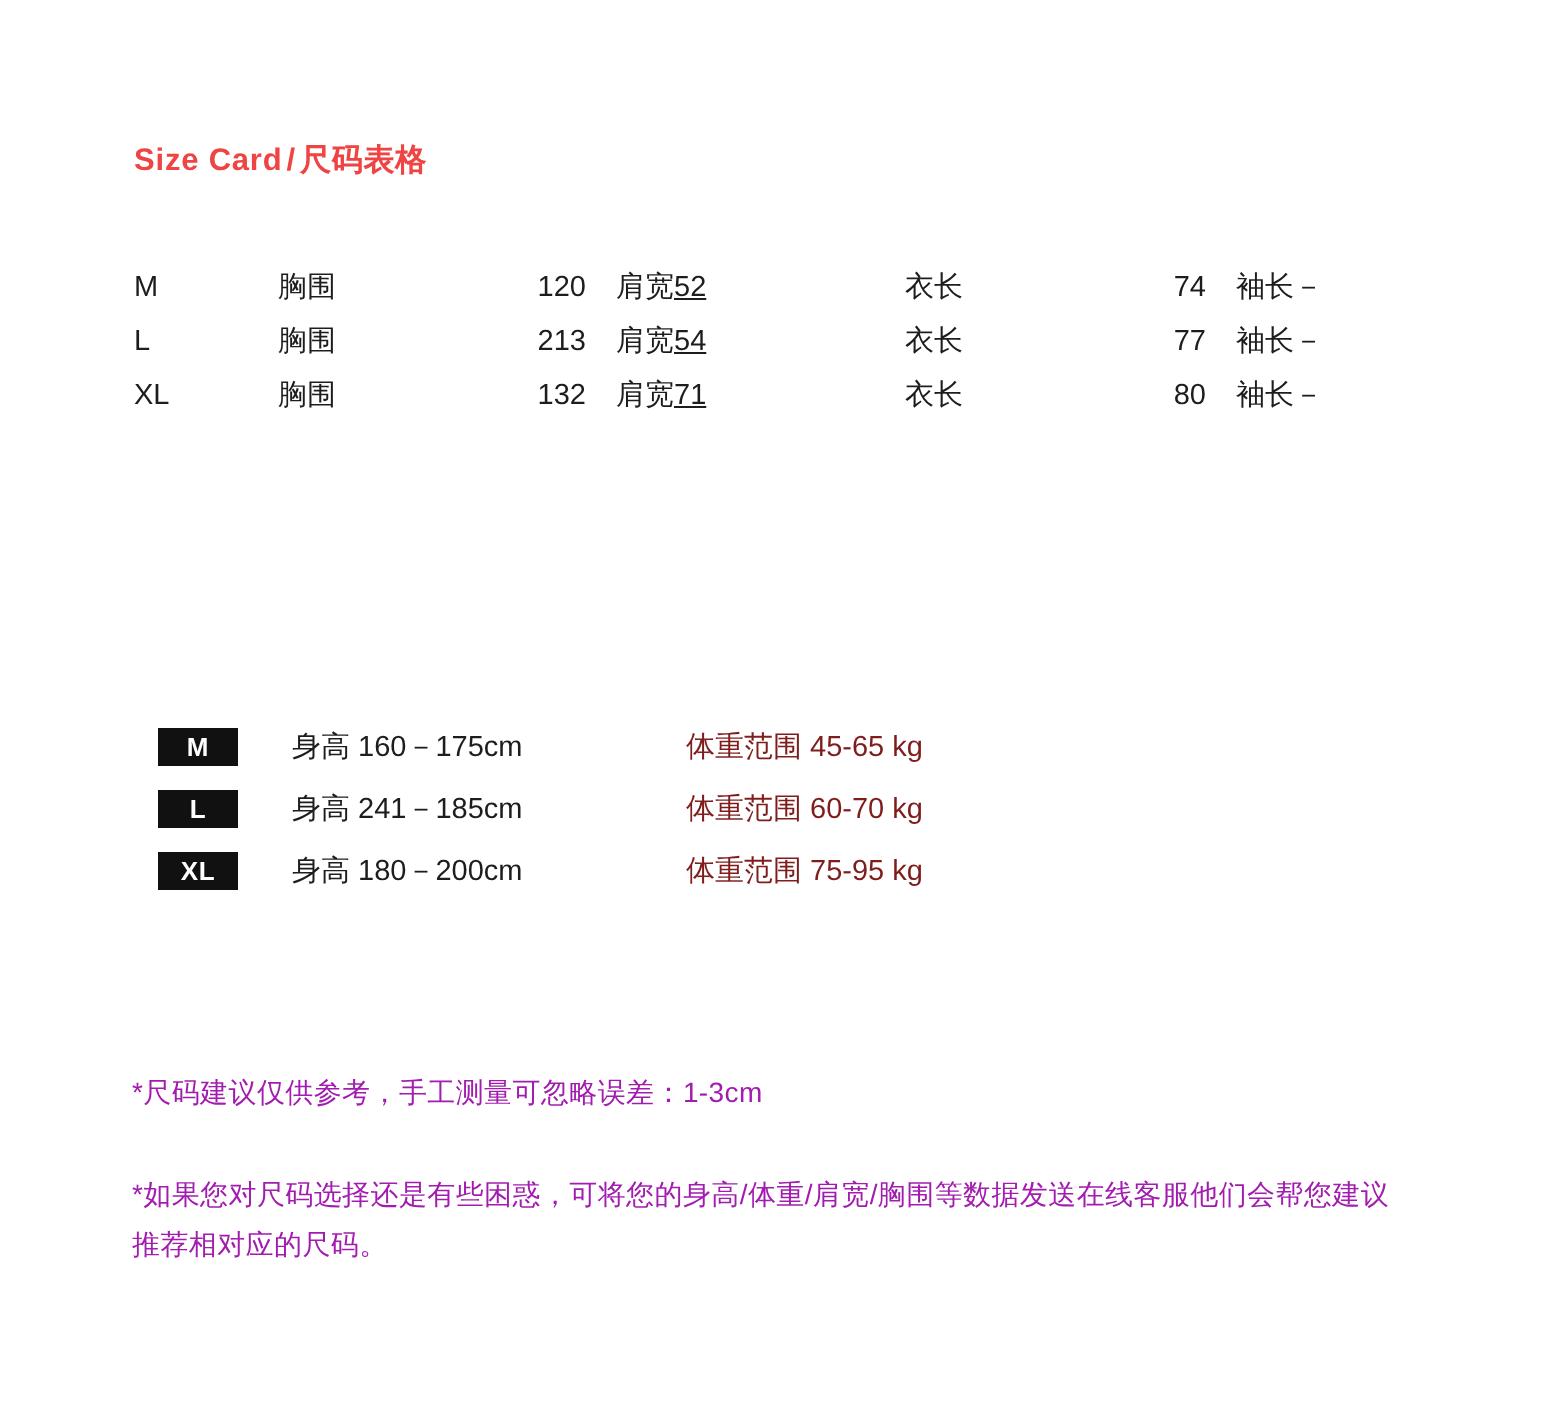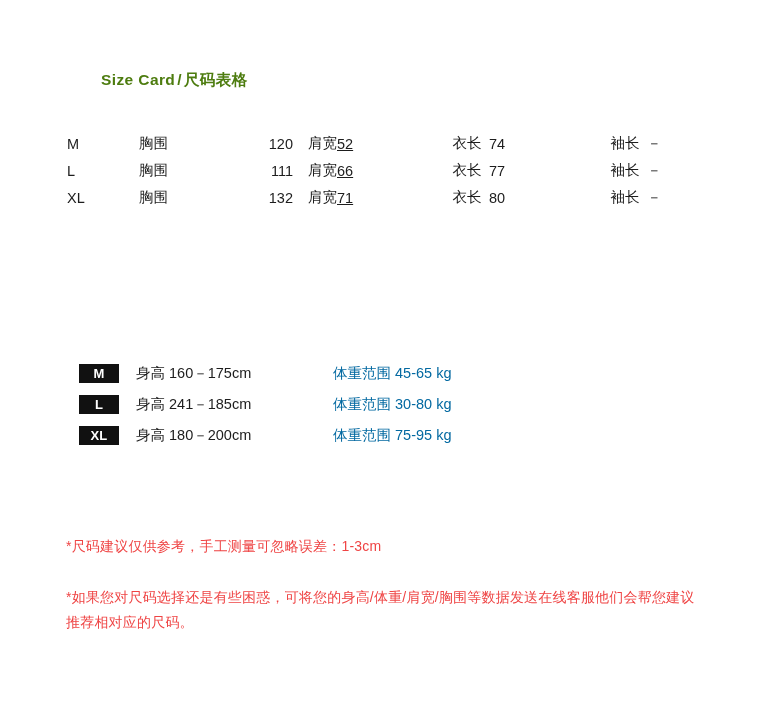--- a/index.html
+++ b/index.html
@@ -21,23 +21,22 @@
     width: 780px;
     height: 702px;
   }
 
   
   .section-title {
     position: absolute;
     font-size: 15.5px;
     font-weight: bold;
     letter-spacing: 0.4px;
-    color: #4d7c0f;
+    color: #ef4444;
     white-space: nowrap;
-    margin-left: 34px;
   }
   .section-title .sep {
     font-weight: bold;
     padding: 0 2px;
   }
 
   #size-card-title { left: 67px; top: 70px; }
   #size-ref-title  { left: 67px; top: 294px; }
 
   
@@ -55,22 +54,22 @@
     height: 27px;
     vertical-align: middle;
     white-space: nowrap;
   }
   .col-size   { width: 72px; text-align: left; padding-left: 14px; }
   .col-label  { width: 48px; text-align: left; }
   .col-value  { width: 106px; text-align: right; padding-left: 9px; }
   .col-label2 { width: 44px; text-align: right; }
   .col-value2 { width: 108px; text-align: left; padding-left: 9px; text-decoration: underline; }
   .col-label3 { width: 44px; text-align: center; }
-  .col-value3 { width: 114px; text-align: left; padding-left: 9px; }
-  .col-label4 { width: 44px; text-align: center; }
+  .col-value3 { width: 114px; text-align: right; padding-left: 9px; }
+  .col-label4 { width: 44px; text-align: right; }
   .col-value4 { text-align: left; padding-left: 9px; }
 
   
   .ref-list {
     position: absolute;
     left: 79px;
     top: 358px;
     width: 620px;
   }
   .ref-row {
@@ -86,37 +85,37 @@
     height: 19px;
     padding: 0 5px;
     background: #111111;
     color: #ffffff;
     font-size: 13px;
     font-weight: bold;
     letter-spacing: 0.3px;
     line-height: 1;
   }
   .ref-height {
-    margin-left: 17px;
+    margin-left: 27px;
     width: 197px;
     font-size: 14.5px;
     color: #1d1d1d;
     white-space: nowrap;
   }
   .ref-weight {
     font-size: 14.5px;
-    color: #0369a1;
+    color: #7f1d1d;
     white-space: nowrap;
   }
 
   
   .note {
     position: absolute;
     font-size: 14px;
-    color: #ef4444;
+    color: #a21caf;
     line-height: 1.75;
     letter-spacing: 0.2px;
   }
   #note-1 { left: 66px; top: 534px; width: 650px; }
   #note-2 { left: 66px; top: 585px; width: 630px; }
 </style>
 </head>
 <body>
 
 <div class="page">
@@ -134,23 +133,23 @@
         <td class="col-label2">肩宽</td>
         <td class="col-value2">52</td>
         <td class="col-label3">衣长</td>
         <td class="col-value3">74</td>
         <td class="col-label4">袖长</td>
         <td class="col-value4">－</td>
       </tr>
       <tr>
         <td class="col-size">L</td>
         <td class="col-label">胸围</td>
-        <td class="col-value">111</td>
+        <td class="col-value">213</td>
         <td class="col-label2">肩宽</td>
-        <td class="col-value2">66</td>
+        <td class="col-value2">54</td>
         <td class="col-label3">衣长</td>
         <td class="col-value3">77</td>
         <td class="col-label4">袖长</td>
         <td class="col-value4">－</td>
       </tr>
       <tr>
         <td class="col-size">XL</td>
         <td class="col-label">胸围</td>
         <td class="col-value">132</td>
         <td class="col-label2">肩宽</td>
@@ -166,21 +165,21 @@
 
   <div class="ref-list">
     <div class="ref-row">
       <span class="ref-badge">M</span>
       <span class="ref-height">身高 160－175cm</span>
       <span class="ref-weight">体重范围  45-65 kg</span>
     </div>
     <div class="ref-row">
       <span class="ref-badge">L</span>
       <span class="ref-height">身高 241－185cm</span>
-      <span class="ref-weight">体重范围  30-80 kg</span>
+      <span class="ref-weight">体重范围  60-70 kg</span>
     </div>
     <div class="ref-row">
       <span class="ref-badge">XL</span>
       <span class="ref-height">身高 180－200cm</span>
       <span class="ref-weight">体重范围  75-95 kg</span>
     </div>
   </div>
 
   <div class="note" id="note-1">*尺码建议仅供参考，手工测量可忽略误差：1-3cm</div>
   <div class="note" id="note-2">*如果您对尺码选择还是有些困惑，可将您的身高/体重/肩宽/胸围等数据发送在线客服他们会帮您建议推荐相对应的尺码。</div>

